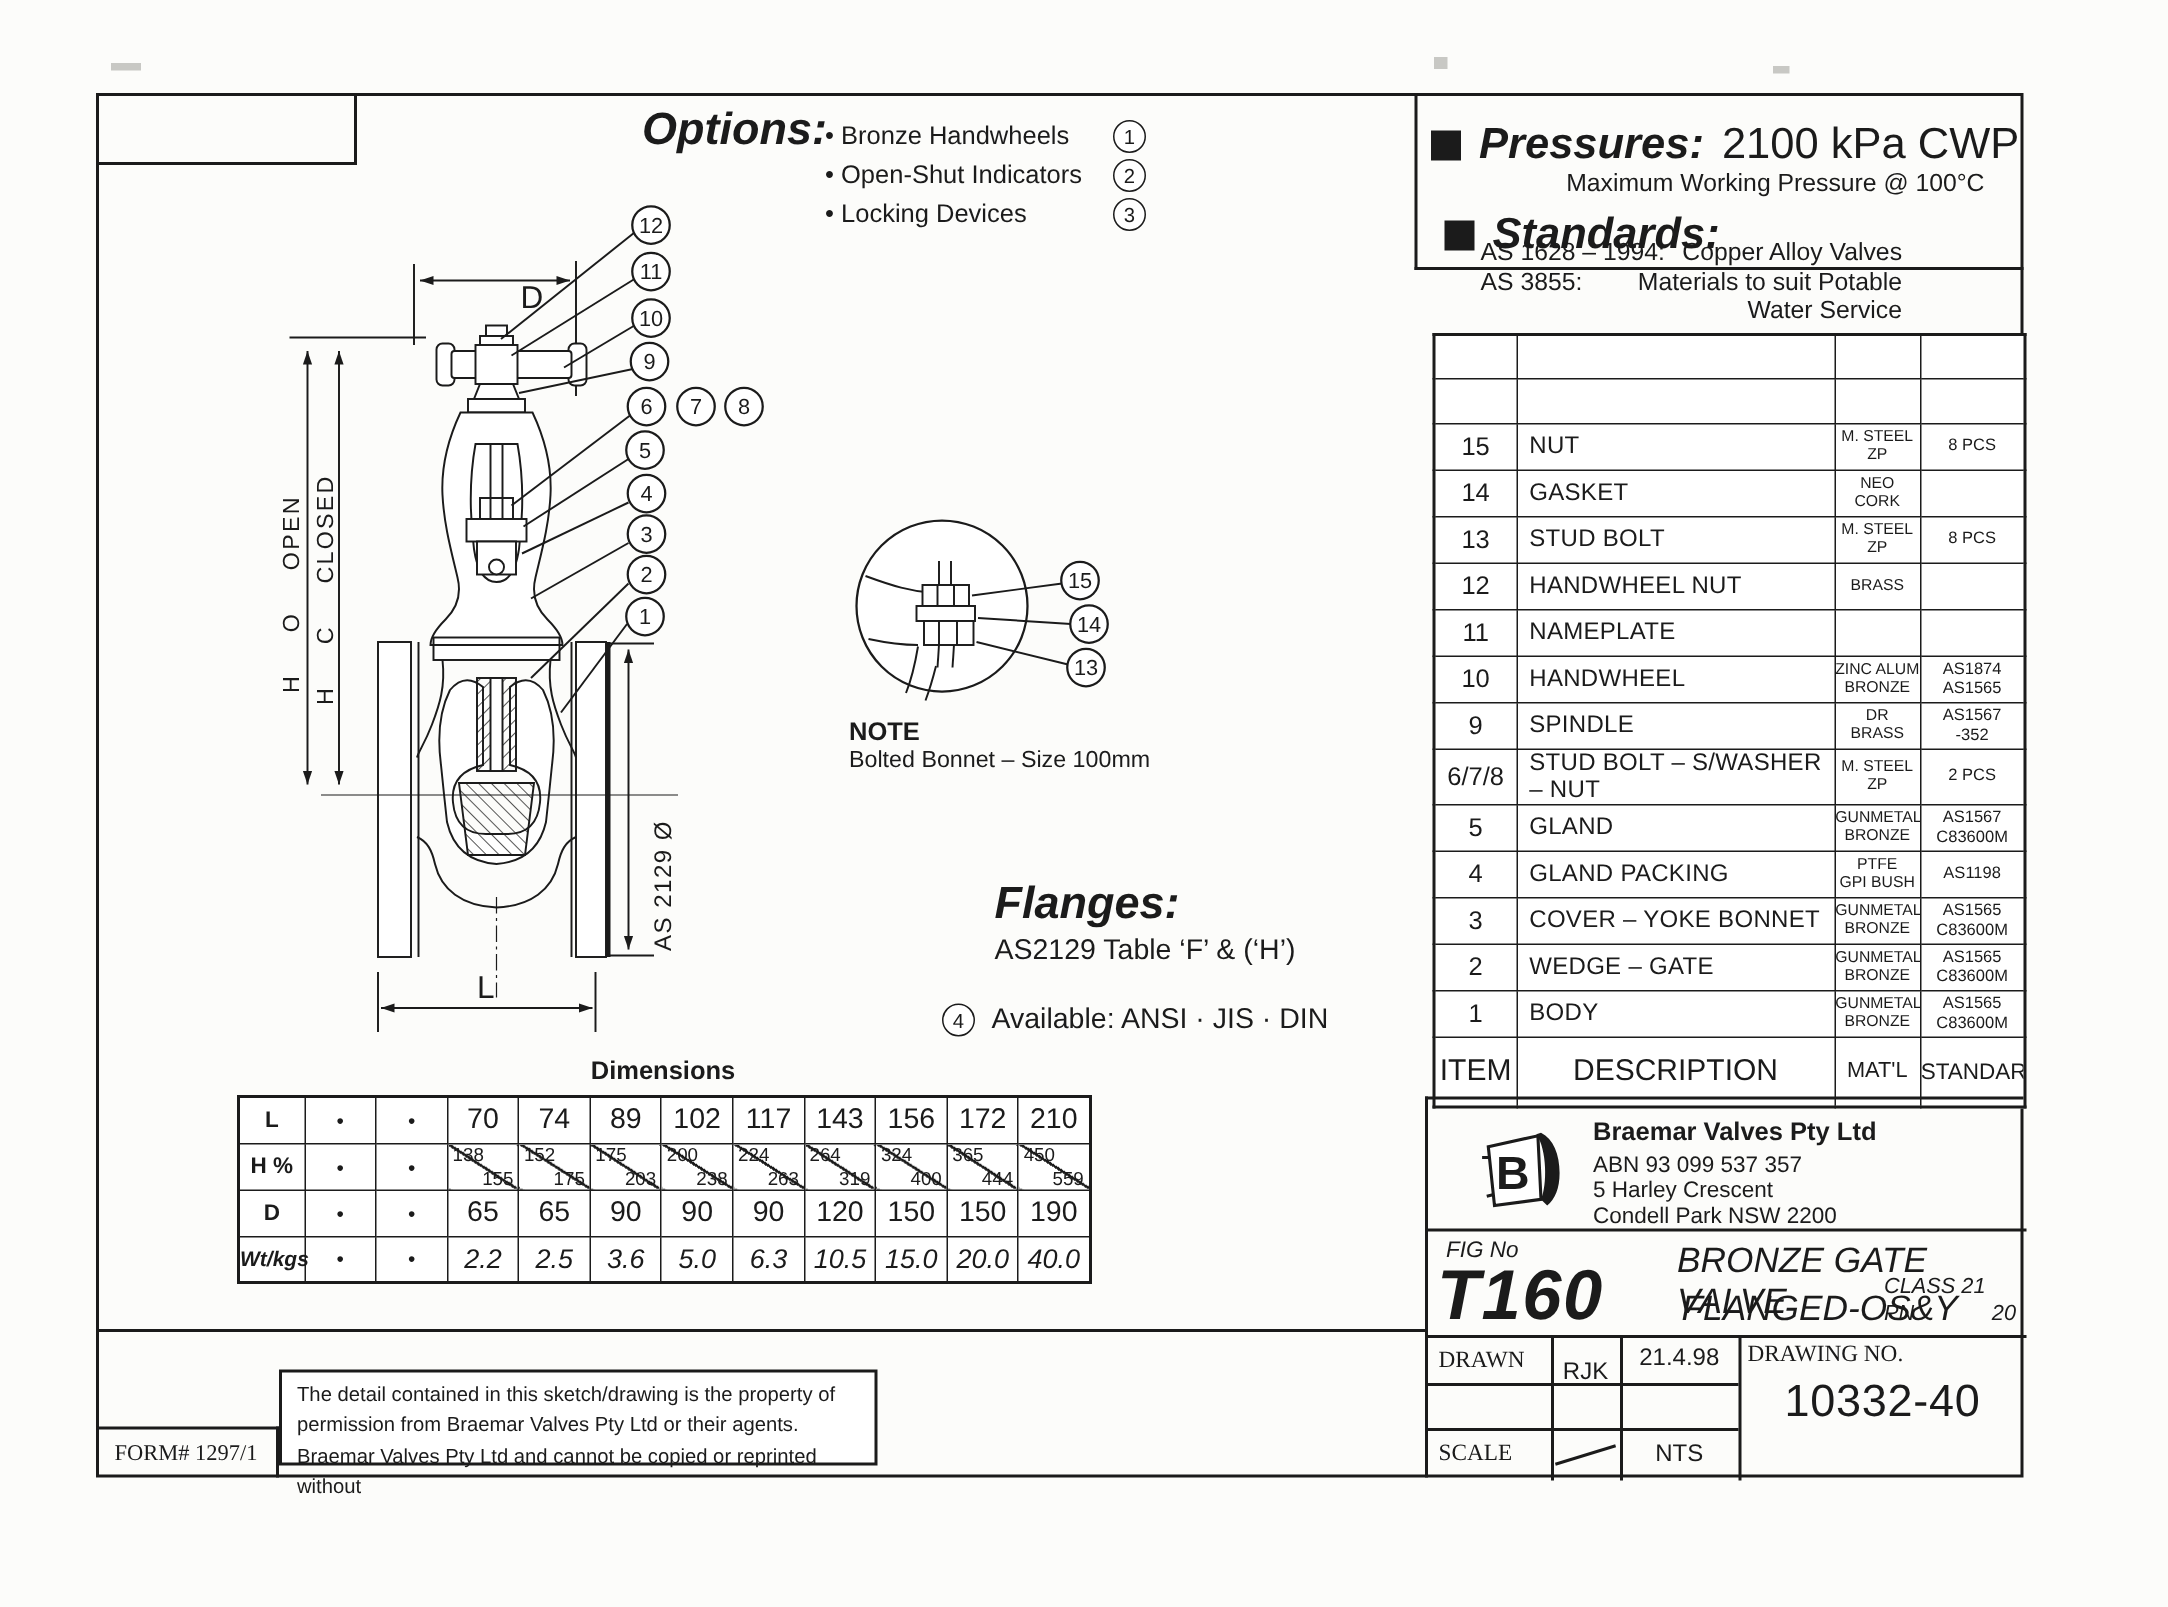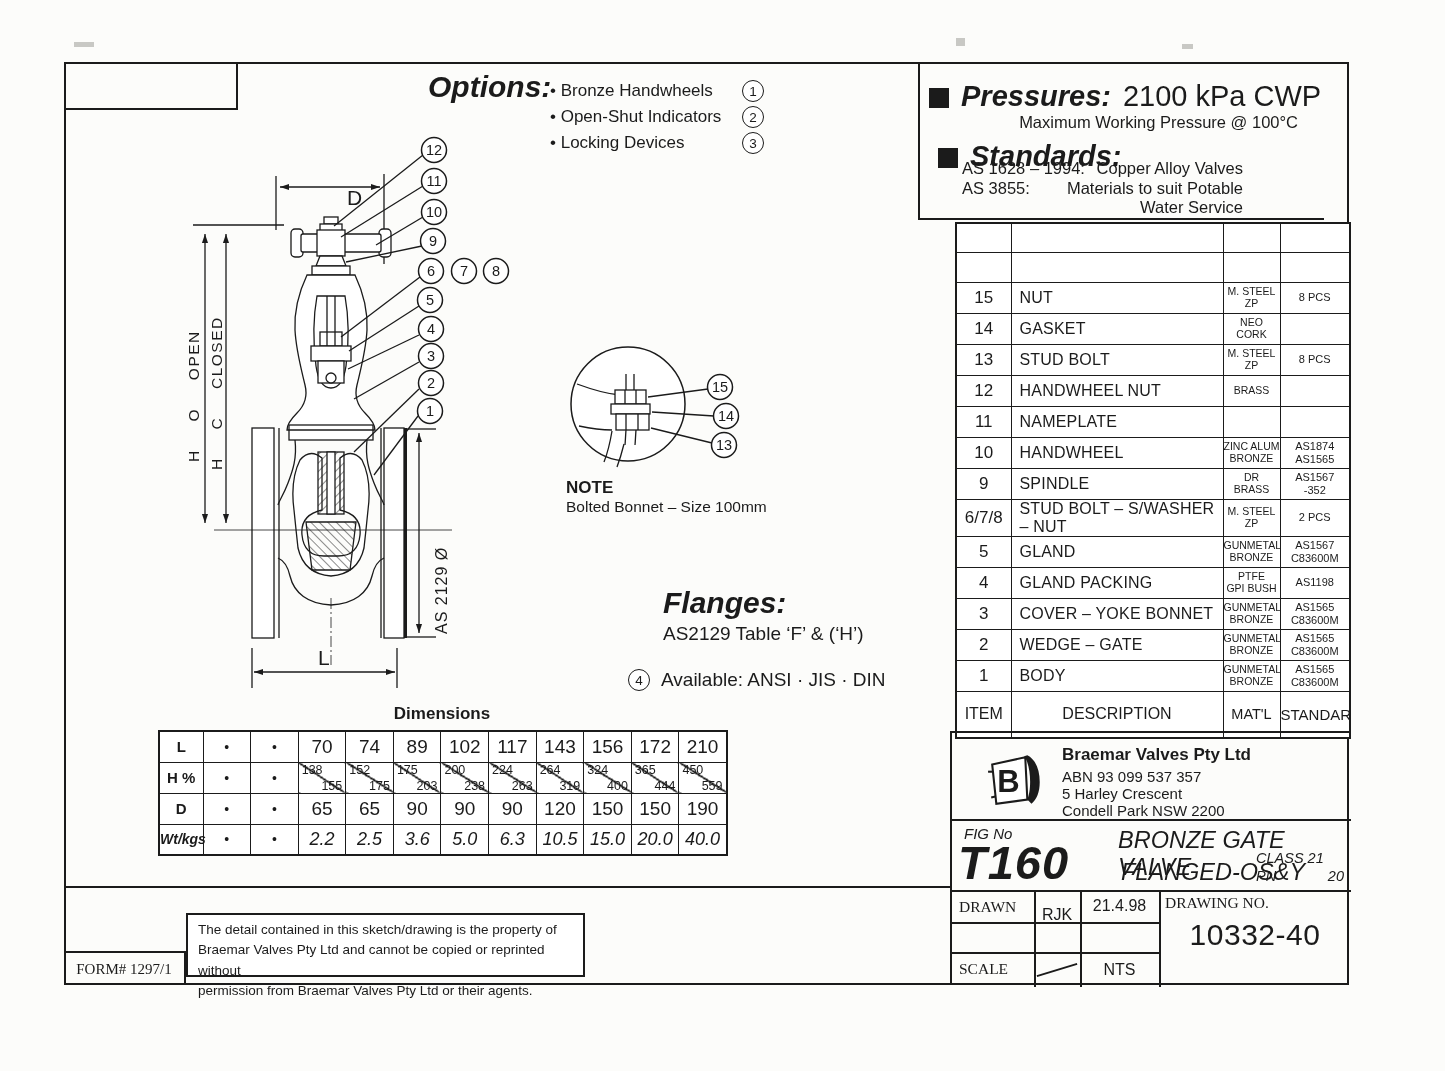--- a/index.html
+++ b/index.html
@@ -12,42 +12,42 @@
 
   
   .h-ital { font-style:italic; font-weight:bold; }
   .opts-h { font-size:30px; }
   .opt-row { display:flex; align-items:center; justify-content:space-between; height:26px; }
   .opt-text { font-size:17px; }
   .badge { display:inline-flex; align-items:center; justify-content:center; width:22px; height:22px;
            border:1.7px solid #1b1b1b; border-radius:50%; font-size:13.5px; flex:0 0 auto; background:#fff; }
 
   
-  .pbox { left:918px; top:62px; width:406px; height:158px; border-left:2px solid #1b1b1b; border-bottom:2.5px solid #1b1b1b; }
+  .pbox { left:943px; top:62px; width:406px; height:118px; border-left:2px solid #1b1b1b; border-bottom:2.5px solid #1b1b1b; }
   .sq { display:inline-block; width:20px; height:20px; background:#1b1b1b; flex:0 0 auto; }
   .prow { display:flex; align-items:baseline; gap:12px; padding-left:9px; }
   .p-head { font-size:29px; font-style:italic; font-weight:bold; }
   .p-val { font-size:29px; }
   .p-sub { font-size:16.5px; text-align:right; padding-right:26px; }
   .std-grid { position:absolute; left:42px; top:97px; width:281px; font-size:16.5px; line-height:19.5px; }
   .std-row { display:flex; justify-content:space-between; }
   .std-right { text-align:right; }
 
   
   table { border-collapse:collapse; }
   .parts { position:absolute; left:955px; top:222px; width:394px; table-layout:fixed;
            border:2.4px solid #1b1b1b; background:#fff; }
   .parts td { border:1.6px solid #1b1b1b; vertical-align:middle; overflow:hidden; }
   .parts .ci { width:55px; text-align:center; font-size:17px; }
   .parts .cd { width:212px; font-size:16px; padding-left:8px; letter-spacing:0.2px; }
   .parts .cm { width:57px; text-align:center; font-size:10.5px; line-height:11.5px; }
   .parts .cs { width:70px; text-align:center; font-size:11px; line-height:12.5px; }
   .parts .cm span, .parts .cs span { display:block; }
   .hr29 { height:29px; } .hr30 { height:30px; } .hr31 { height:31px; } .hr47 { height:47px; }
-  .parts .foot td { font-size:16px; text-align:center; }
+  .parts .foot td { font-size:20px; text-align:center; }
   .parts .foot .fm { font-size:14.5px; } .parts .foot .fs { font-size:15px; }
 
   
   .dims-title { left:158px; top:704px; width:568px; text-align:center; font-weight:bold; font-size:17px; }
   .dims { position:absolute; left:158px; top:730px; width:568px; table-layout:fixed;
           border:2.4px solid #1b1b1b; background:#fff; }
   .dims td, .dims th { border:1.8px solid #1b1b1b; text-align:center; vertical-align:middle; height:31px; padding:0; }
   .dims .szh { font-size:13px; font-weight:bold; line-height:14px; }
   .dims th { font-size:15px; font-weight:bold; }
   .dims .rl { font-size:15px; font-weight:bold; }
@@ -599,22 +599,22 @@
         <td class="vi">15.0</td>
         <td class="vi">20.0</td>
         <td class="vi">40.0</td>
       </tr>
     </tbody>
   </table>
 
   <div class="abs strip-line"></div>
   <div class="abs disc">
     <div>The detail contained in this sketch/drawing is the property of</div>
+    <div>permission from Braemar Valves Pty Ltd or their agents.</div>
     <div>Braemar Valves Pty Ltd and cannot be copied or reprinted without</div>
-    <div>permission from Braemar Valves Pty Ltd or their agents.</div>
   </div>
   <div class="abs formbox serif">FORM# 1297/1</div>
 
   <div class="abs tblock">
 
     <svg class="abs" style="left:34px;top:20px;" width="62" height="56" viewBox="0 0 60 54">
       <path d="M6,11 L38,4 L40,45 L10,49 Z" fill="#fff" stroke="#1b1b1b" stroke-width="2"></path>
       <path d="M40,2 C48,6 52,16 52,28 C52,38 49,45 44,49 L40,45 C44,36 44,13 37,3 Z" fill="#1b1b1b"></path>
       <text x="11" y="38" font-size="30" font-weight="bold" font-family="Liberation Serif, serif" fill="#1b1b1b">B</text>
       <line x1="6" y1="18" x2="2" y2="18" stroke="#1b1b1b" stroke-width="2"></line>

